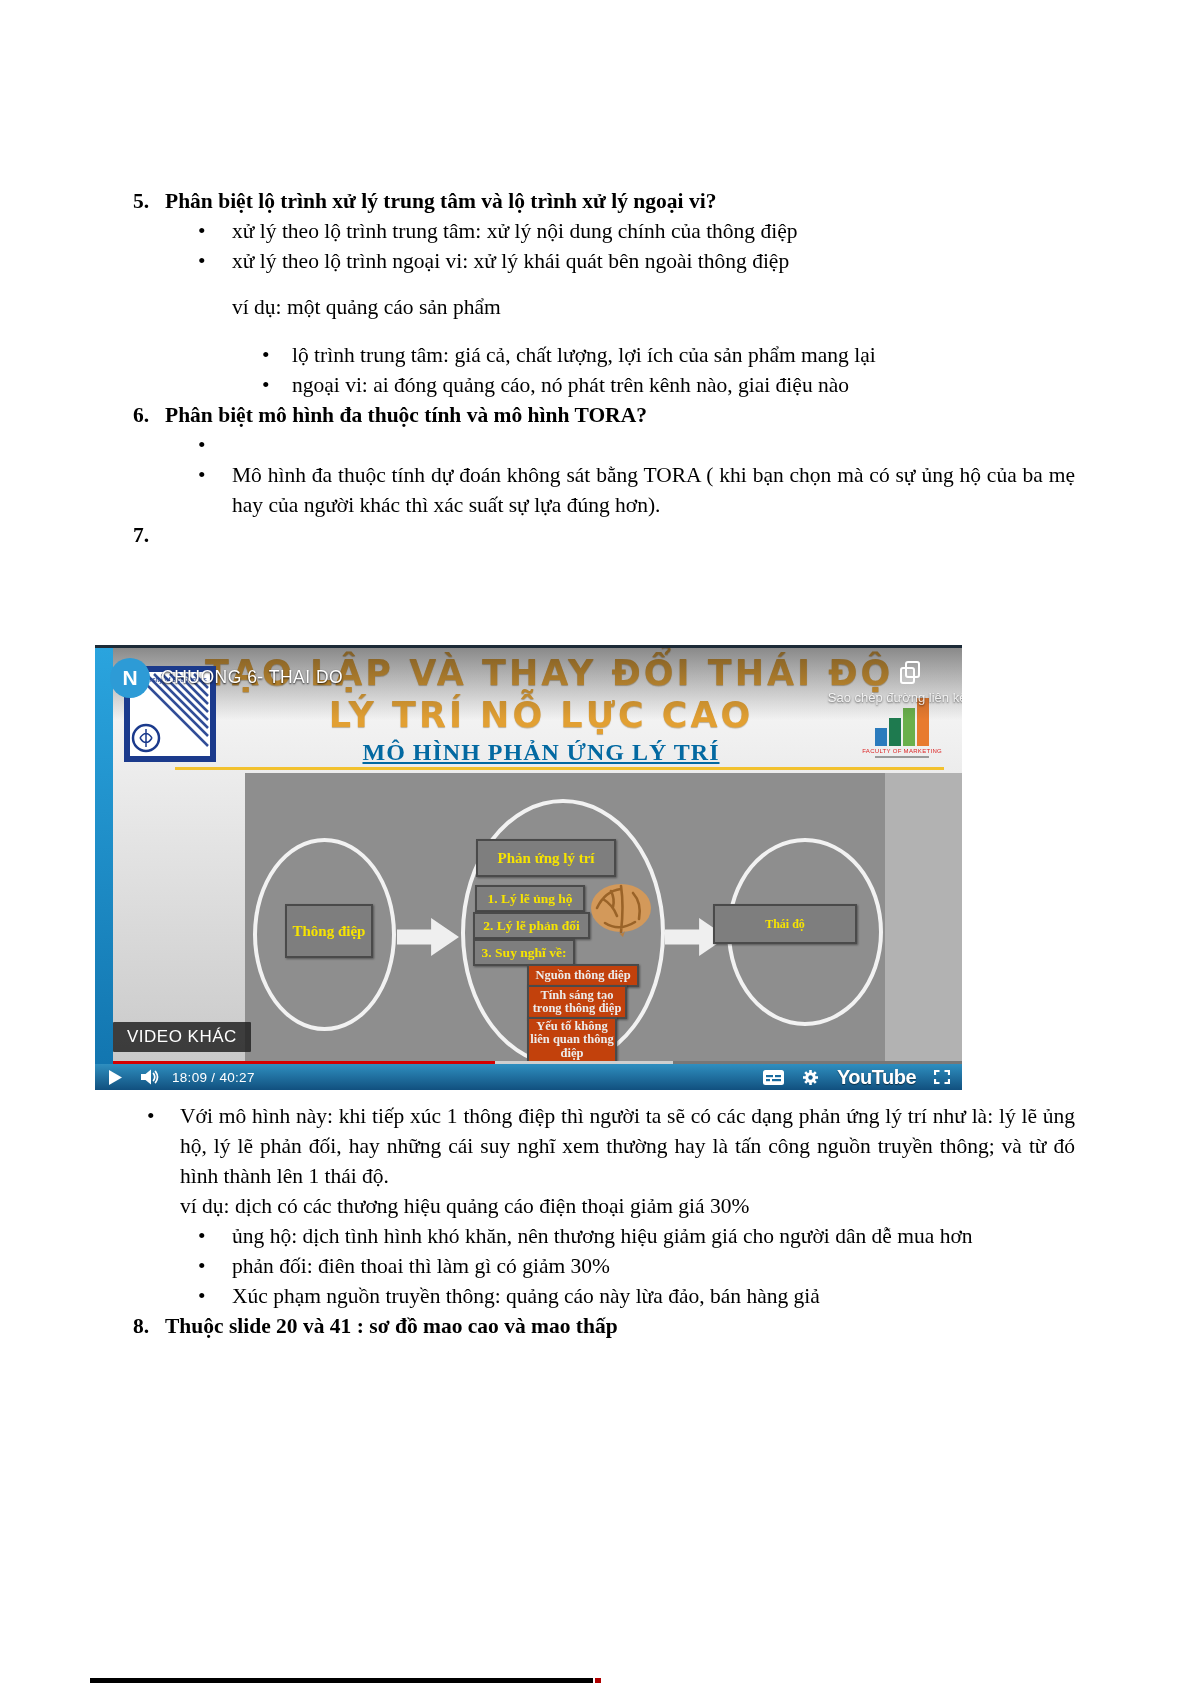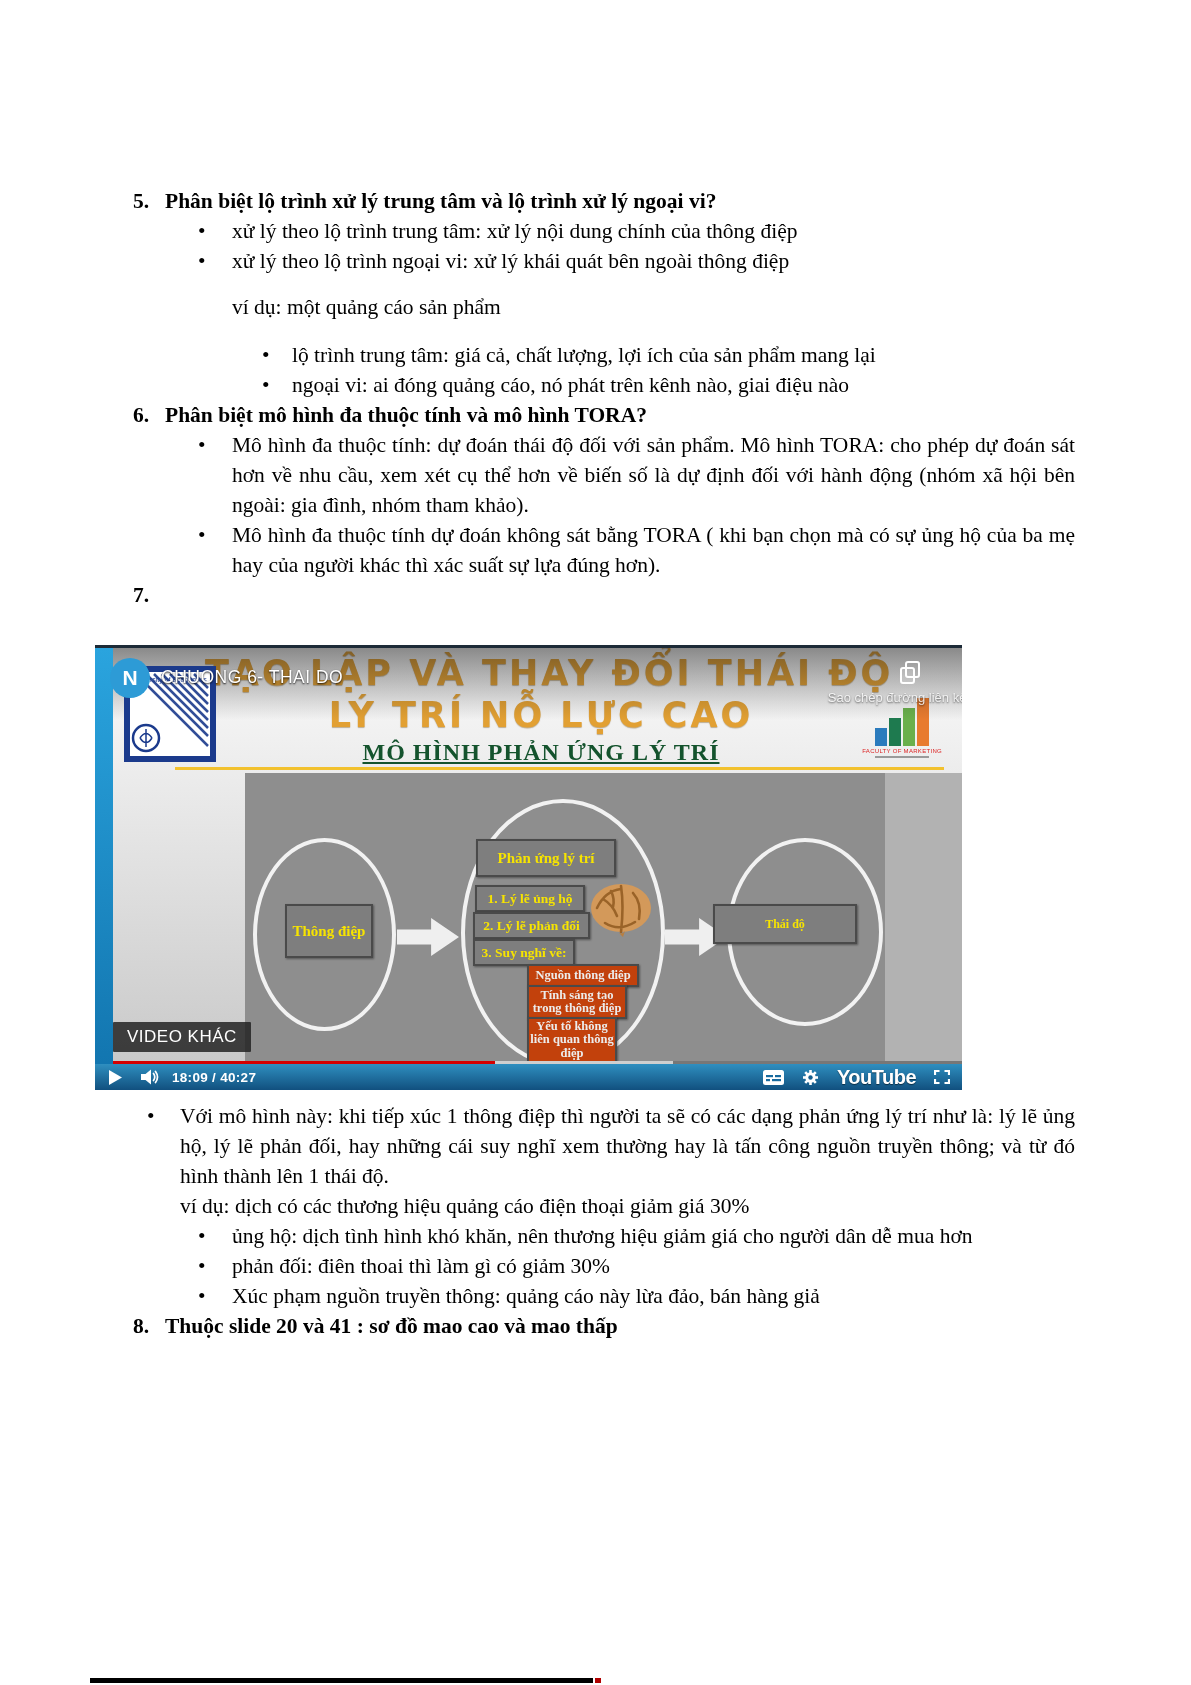--- a/index.html
+++ b/index.html
@@ -23,21 +23,21 @@
   .video{position:absolute;left:95px;top:645px;width:867px;height:445px;overflow:hidden;
          background:#cfcfcf;border-top:3px solid #1d2b37;box-sizing:border-box;
          font-family:"Liberation Sans",sans-serif;}
   .v-strip{position:absolute;left:0;top:0;width:18px;height:100%;background:linear-gradient(180deg,#2aa4de,#1173ad);}
   .v-slide{position:absolute;left:18px;right:0;top:0;bottom:26px;background:linear-gradient(180deg,#fbfbfb,#c9c9c9);}
   .v-topgrad{position:absolute;left:18px;right:0;top:0;height:72px;
              background:linear-gradient(180deg,rgba(25,25,25,.5),rgba(25,25,25,0));z-index:6;}
   .slide-head{position:absolute;left:110px;right:85px;top:4px;text-align:center;z-index:5;}
   .st1,.st2{font-family:"DejaVu Sans",sans-serif;font-weight:bold;color:#e2a033;letter-spacing:3px;
             font-size:35px;line-height:42px;text-shadow:0 1px 1px rgba(110,70,0,.4);white-space:nowrap;}
-  .st-sub{margin-top:3px;font-family:"Liberation Serif",serif;font-weight:bold;color:#14532d;
+  .st-sub{margin-top:3px;font-family:"Liberation Serif",serif;font-weight:bold;color:#0369a1;
           font-size:24px;text-decoration:underline;letter-spacing:1px;}
   .yellow-rule{position:absolute;left:80px;right:18px;top:119px;height:3px;background:#f2c12e;z-index:5;}
   .diagram{position:absolute;left:150px;top:125px;width:640px;height:288px;background:#8e8e8e;}
   .rstrip{position:absolute;left:790px;right:0;top:125px;height:288px;background:#b2b2b2;}
   .ell{position:absolute;border:4px solid #f2f2f2;border-radius:50%;}
   .gbox{position:absolute;background:#7e7e7e;border:2px solid #4a4a4a;color:#f7e400;font-weight:bold;
         font-family:"Liberation Serif",serif;text-align:center;display:flex;align-items:center;justify-content:center;
         box-shadow:1px 1px 2px rgba(0,0,0,.4);}
   .gbox.small{color:#ececec;font-size:12.5px;line-height:13.5px;background:#c2410c;}
   .arrow{position:absolute;width:62px;height:38px;background:#efefef;
@@ -51,21 +51,21 @@
             text-shadow:0 1px 2px rgba(0,0,0,.6);white-space:nowrap;}
   .vbadge{position:absolute;left:18px;top:374px;background:rgba(35,35,35,.85);color:#fff;font-size:17px;
           padding:5px 14px;z-index:8;border-radius:1px;letter-spacing:.5px;}
   .progress{position:absolute;left:18px;right:0;top:413px;height:6px;background:#777;z-index:7;}
   .prog-buf{position:absolute;left:0;top:0;height:100%;background:#cfcfcf;}
   .prog-red{position:absolute;left:0;top:0;height:100%;background:#d40000;}
   .ctrlbar{position:absolute;left:0;right:0;bottom:0;height:26px;z-index:7;
            background:linear-gradient(180deg,#2f8fc0,#11507f);display:flex;align-items:center;color:#fff;}
   .ctrlbar .sp{flex:1;}
   .cbtn{display:flex;align-items:center;justify-content:center;height:100%;padding:0 9px;}
-  .timetxt{font-size:13.5px;letter-spacing:.3px;padding-left:4px;font-weight:bold;}
+  .timetxt{font-size:13.5px;letter-spacing:.3px;padding-left:4px;}
   .ytword{font-weight:bold;font-size:20px;letter-spacing:-.5px;text-shadow:0 1px 1px rgba(0,0,0,.5);}
   .unilogo{position:absolute;left:29px;top:18px;z-index:7;}
   .faclogo{position:absolute;right:20px;top:50px;z-index:5;text-align:center;}
   .facbars{display:flex;align-items:flex-end;justify-content:center;gap:2px;height:48px;}
   .facbars div{width:12px;}
   .factext{font-size:6px;color:#d22;font-family:"Liberation Sans",sans-serif;margin-top:2px;letter-spacing:.3px;}
   .facsub{height:2px;width:54px;background:#9a9a9a;margin:2px auto 0;}
   
   .botline{position:absolute;left:90px;top:1678px;width:503px;height:5px;background:#000;}
   .bottick{position:absolute;left:595px;top:1678px;width:6px;height:5px;background:#b00000;}
@@ -96,21 +96,20 @@
     <div class="li l2">
       <span class="mk">•</span>
       <span>ngoại vi: ai đóng quảng cáo, nó phát trên kênh nào, giai điệu nào</span>
     </div>
     <div class="hrow">
       <span class="num">6.</span>
       <span>Phân biệt mô hình đa thuộc tính và mô hình TORA?</span>
     </div>
     <div class="li l1">
       <span class="mk">•</span>
-      <span class="just">Mô hình đa thuộc tính: dự đoán thái độ đối với sản phẩm. Mô hình TORA: cho phép dự đoán sát hơn về nhu cầu, xem xét cụ thể hơn về biến số là dự định đối với hành động (nhóm xã hội bên ngoài: gia đình, nhóm tham khảo).</span>
     </div>
     <div class="li l1">
       <span class="mk">•</span>
       <span class="just">Mô hình đa thuộc tính dự đoán không sát bằng TORA ( khi bạn chọn mà có sự ủng hộ của ba mẹ hay của người khác thì xác suất sự lựa đúng hơn).</span>
     </div>
     <div class="hrow">
       <span class="num">7.</span>
     </div>
   </div>
 

